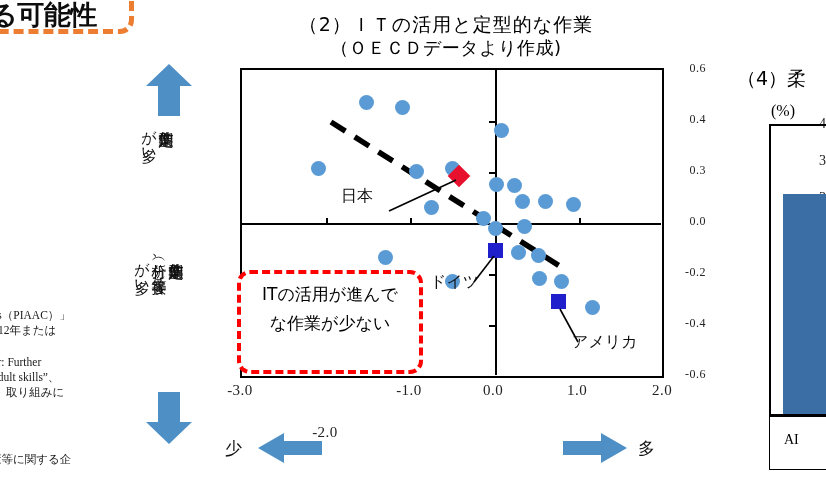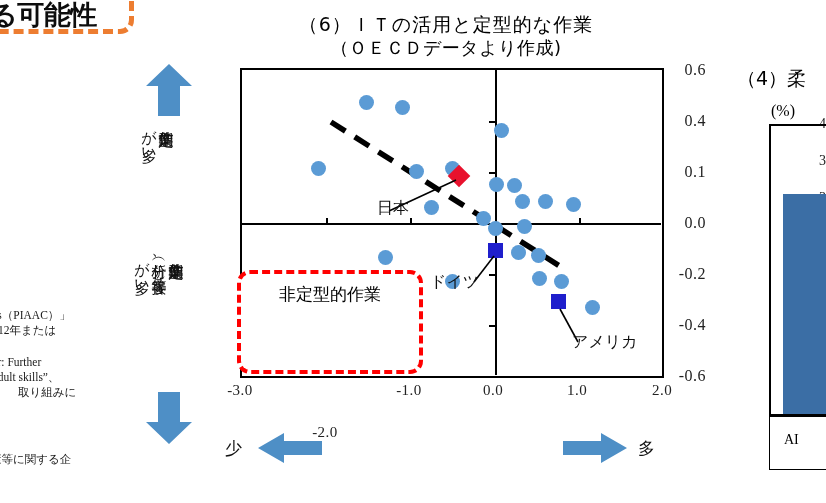--- a/index.html
+++ b/index.html
@@ -42,21 +42,21 @@
   #y-caption-nonroutine{left:133px;top:252px;height:148px;}
 
   
   #scatter-chart{left:196px;top:60px;width:510px;height:345px;}
   #plot-frame{
     left:44px;top:8px;width:424px;height:310px;
     border:2.5px solid #000;box-sizing:border-box;background:#fff;
   }
   .ytick{
     position:absolute;right:0;width:40px;text-align:right;
-    font-size:16px;font-family:"Liberation Serif",serif;color:#222;
+    font-size:12px;font-family:"Liberation Serif",serif;color:#222;
     letter-spacing:0.5px;
   }
   .xtick{
     position:absolute;top:0;width:60px;text-align:center;
     font-size:15px;font-family:"Liberation Serif",serif;color:#222;
     letter-spacing:0.5px;
   }
   .tickmark-y{position:absolute;width:6px;height:1.5px;background:#000;}
   .tickmark-x{position:absolute;height:6px;width:1.5px;background:#000;}
   .axis-line{position:absolute;background:#000;}
@@ -144,29 +144,29 @@
   </svg>
 </div>
 
 <div class="abs vtext" id="y-caption-routine">定型的作業
 が多い</div>
 <div class="abs vtext" id="y-caption-nonroutine">非定型的作業
 （分析、接客等）
 が多い</div>
 
 <div class="abs" style="left:236px;top:12px;width:420px;text-align:center;font-size:19px;
-            font-family:'DejaVu Sans','Liberation Sans',sans-serif;letter-spacing:1px;">（6）ＩＴの活用と定型的な作業</div>
+            font-family:'DejaVu Sans','Liberation Sans',sans-serif;letter-spacing:1px;">（2）ＩＴの活用と定型的な作業</div>
 <div class="abs" style="left:236px;top:36px;width:420px;text-align:center;font-size:18px;
             font-family:'DejaVu Sans','Liberation Sans',sans-serif;letter-spacing:0.5px;">（ＯＥＣＤデータより作成)</div>
 
 <div class="abs" id="scatter-chart">
 
   <div class="ytick" style="top:1px;">0.6</div>
   <div class="ytick" style="top:52px;">0.4</div>
-  <div class="ytick" style="top:103px;">0.1</div>
+  <div class="ytick" style="top:103px;">0.3</div>
   <div class="ytick" style="top:154px;">0.0</div>
   <div class="ytick" style="top:205px;">-0.2</div>
   <div class="ytick" style="top:256px;">-0.4</div>
   <div class="ytick" style="top:307px;">-0.6</div>
 
   <div class="abs" id="plot-frame">
 
     <div class="axis-line" style="left:0;top:153px;width:419px;height:1.8px;"></div>
     <div class="axis-line" style="left:253px;top:0;width:1.8px;height:305px;"></div>
 
@@ -210,36 +210,37 @@
     <div class="pt-sq" style="left:253px;top:180px;"></div>
 
     <div class="pt-sq" style="left:316px;top:231px;"></div>
 
     <svg class="abs" style="left:0;top:0;" width="420" height="306">
       <line x1="147" y1="141" x2="214" y2="110" stroke="#000" stroke-width="1.6"></line>
       <line x1="232" y1="212" x2="252" y2="186" stroke="#000" stroke-width="1.6"></line>
       <line x1="336" y1="272" x2="318" y2="239" stroke="#000" stroke-width="1.6"></line>
     </svg>
 
-    <div class="cty-label" style="left:99px;top:128px;margin-left:36px;">日本</div>
+    <div class="cty-label" style="left:99px;top:116px;">日本</div>
     <div class="cty-label" style="left:188px;top:202px;">ドイツ</div>
     <div class="cty-label" style="left:330px;top:262px;">アメリカ</div>
   </div>
 
   <div class="xtick" style="left:14px;top:322px;text-align:center;">-3.0</div>
   <div class="xtick" style="left:99px;top:322px;margin-top:42px;">-2.0</div>
   <div class="xtick" style="left:183px;top:322px;">-1.0</div>
   <div class="xtick" style="left:267px;top:322px;">0.0</div>
   <div class="xtick" style="left:351px;top:322px;">1.0</div>
   <div class="xtick" style="left:436px;top:322px;">2.0</div>
 </div>
 
 <div class="abs" id="red-callout">
   <div id="red-callout-text">
-    <div>非定型的作業</div>
+    <div>ITの活用が進んで</div>
+    <div>な作業が少ない</div>
   </div>
 </div>
 
 <div class="abs" id="x-caption-row">
   <div class="xcap-text" style="left:0px;top:12px;">少</div>
   <svg class="abs" style="left:33px;top:8px;" width="64" height="30" viewBox="0 0 64 30">
     <polygon points="0,15 26,0 26,8 64,8 64,22 26,22 26,30" fill="#4E8FC6"></polygon>
   </svg>
   <svg class="abs" style="left:338px;top:8px;" width="64" height="30" viewBox="0 0 64 30">
     <polygon points="64,15 38,0 38,8 0,8 0,22 38,22 38,30" fill="#4E8FC6"></polygon>
@@ -266,15 +267,15 @@
   <div id="bar-baseline"></div>
   <div id="bar-catbox">
     <div id="bar-catlabel">AI</div>
   </div>
 </div>
 
 <div class="note" style="left:-18px;top:308px;">kills（PIAAC）」</div>
 <div class="note" style="left:-2px;top:323px;">12年または</div>
 <div class="note" style="left:-14px;top:355px;">tter: Further</div>
 <div class="note" style="left:-14px;top:370px;">f adult skills”、</div>
-<div class="note" style="left:6px;top:385px;margin-left:12px;">取り組みに</div>
+<div class="note" style="left:6px;top:385px;">取り組みに</div>
 <div class="note" style="left:-10px;top:452px;">康等に関する企</div>
 <div class="note" style="left:-4px;top:468px;">。</div>
 
 </body></html>

